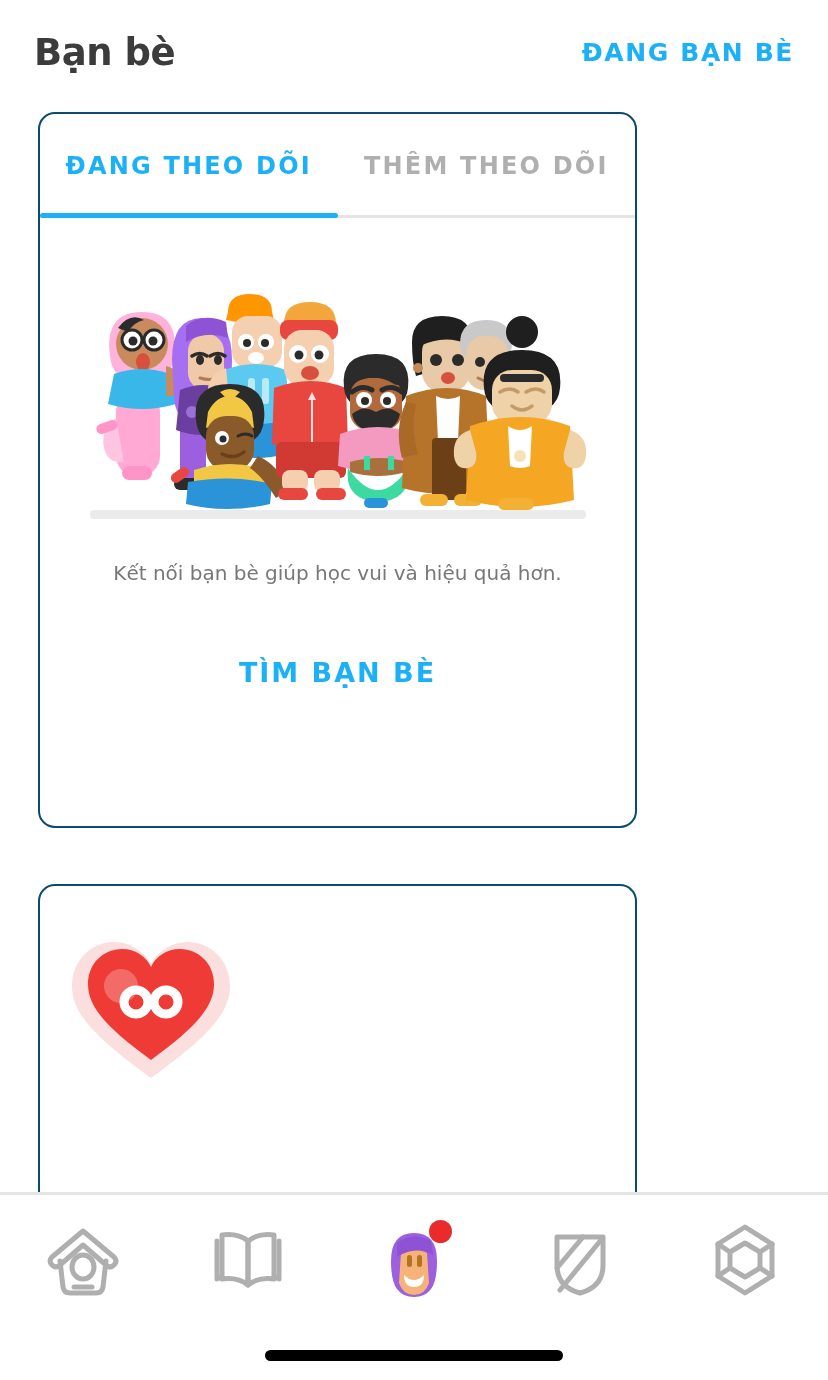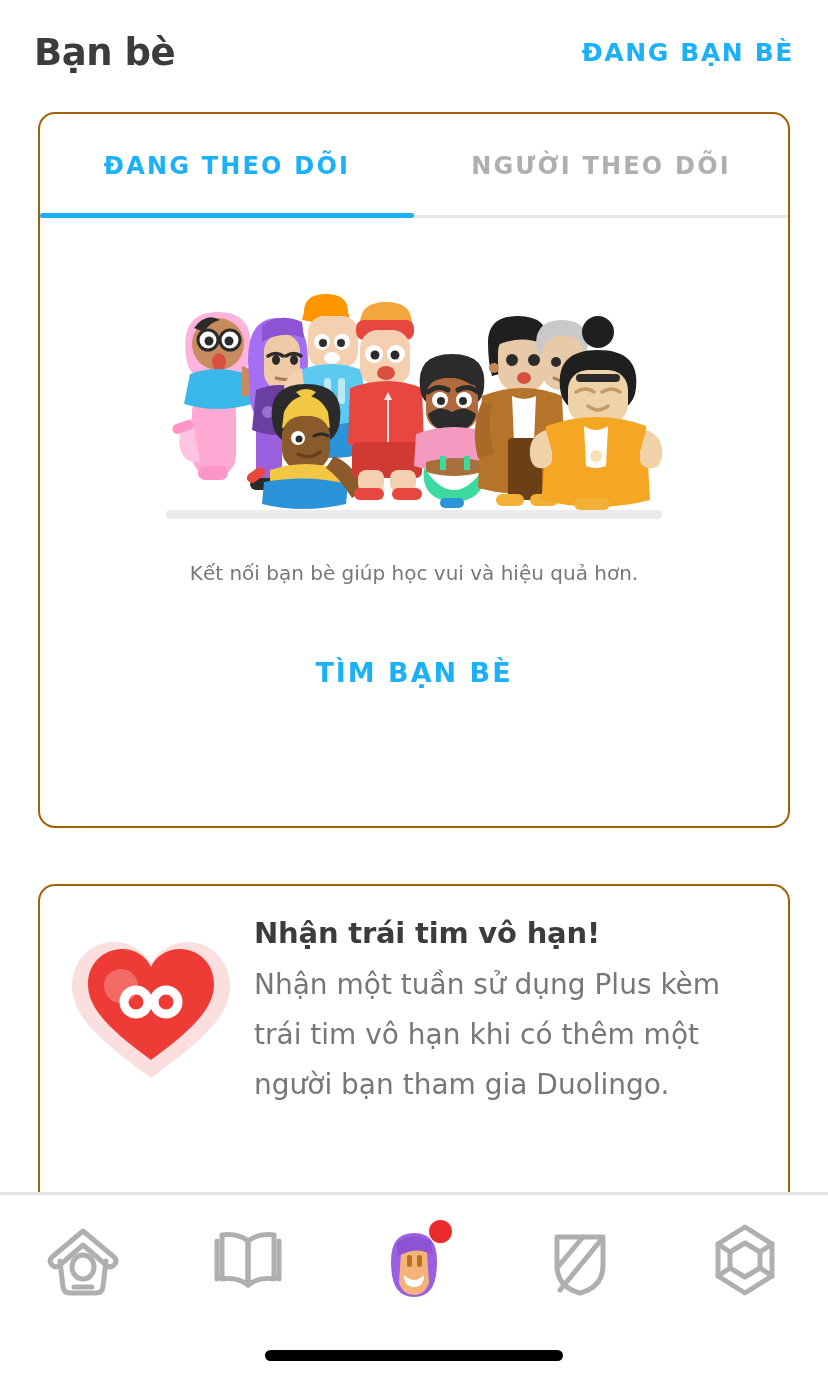--- a/index.html
+++ b/index.html
@@ -22,22 +22,22 @@
   .page-title{
     font-size:37px; font-weight:bold; color:#3c3c3c; letter-spacing:-0.5px;
   }
   .add-friend{
     font-size:25px; font-weight:bold; color:#1cb0f6;
     letter-spacing:1.6px; cursor:pointer;
   }
 
   
   .card{
-    position:absolute; left:38px; width:752px;
-    background:#fff; border:2px solid #a16207; border-radius:17px;
+    position:absolute; left:38px; width:599px;
+    background:#fff; border:2px solid #0c4a6e; border-radius:17px;
   }
   #card-follow{ top:112px; height:716px; }
 
   .tabs{
     display:flex; height:104px; position:relative;
   }
   .tab{
     flex:1; display:flex; align-items:center; justify-content:center;
     font-size:24px; font-weight:bold; letter-spacing:2.2px; cursor:pointer;
     user-select:none;
@@ -106,21 +106,21 @@
 
 <div class="header">
   <div class="page-title">Bạn bè</div>
   <div class="add-friend">ĐANG BẠN BÈ</div>
 </div>
 
 <div class="card" id="card-follow">
 
   <div class="tabs">
     <div class="tab active">ĐANG THEO DÕI</div>
-    <div class="tab inactive">NGƯỜI THEO DÕI</div>
+    <div class="tab inactive">THÊM THEO DÕI</div>
     <div class="tab-divider"></div>
     <div class="tab-underline"></div>
   </div>
 
   <div class="illus-wrap">
     <svg class="illus" width="500" height="250" viewBox="0 0 500 250">
 
       <g>
         <rect x="28" y="122" width="44" height="84" rx="20" fill="#ffa9d4"></rect>
         <path d="M28 148 q-16 12 -12 30 q4 16 20 14 z" fill="#ffc4e2"></path>
@@ -275,24 +275,20 @@
       <svg width="170" height="160" viewBox="0 0 170 160">
         <path d="M85 148 C 30 108, 6 84, 6 56 C 6 30, 26 12, 48 12 C 64 12, 78 21, 85 34 C 92 21, 106 12, 122 12 C 144 12, 164 30, 164 56 C 164 84, 140 108, 85 148 Z" fill="#fbdede"></path>
         <path d="M85 130 C 40 97, 22 77, 22 54 C 22 33, 38 19, 56 19 C 69 19, 80 26, 85 37 C 90 26, 101 19, 114 19 C 132 19, 148 33, 148 54 C 148 77, 130 97, 85 130 Z" fill="#ee3b36"></path>
         <circle cx="55" cy="56" r="17" fill="#f26b67"></circle>
         <g fill="none" stroke="#ffffff" stroke-width="9" stroke-linecap="round">
           <circle cx="70" cy="72" r="12"></circle>
           <circle cx="100" cy="72" r="12"></circle>
         </g>
       </svg>
     </div>
-    <div class="promo-body">
-      <div class="promo-title">Nhận trái tim vô hạn!</div>
-      <div class="promo-desc">Nhận một tuần sử dụng Plus kèm trái tim vô hạn khi có thêm một người bạn tham gia Duolingo.</div>
-    </div>
   </div>
 </div>
 
 <div class="nav-sep"></div>
 <div class="bottom-nav">
 
   <div class="nav-item">
     <svg width="86" height="86" viewBox="0 0 86 86">
       <g fill="none" stroke="#afafaf" stroke-width="5" stroke-linejoin="round" stroke-linecap="round">
         <path d="M43 14 L12 40 q-4 4 0 8 q4 4 8 0 L43 28 L66 48 q4 4 8 0 q4 -4 0 -8 Z"></path>

